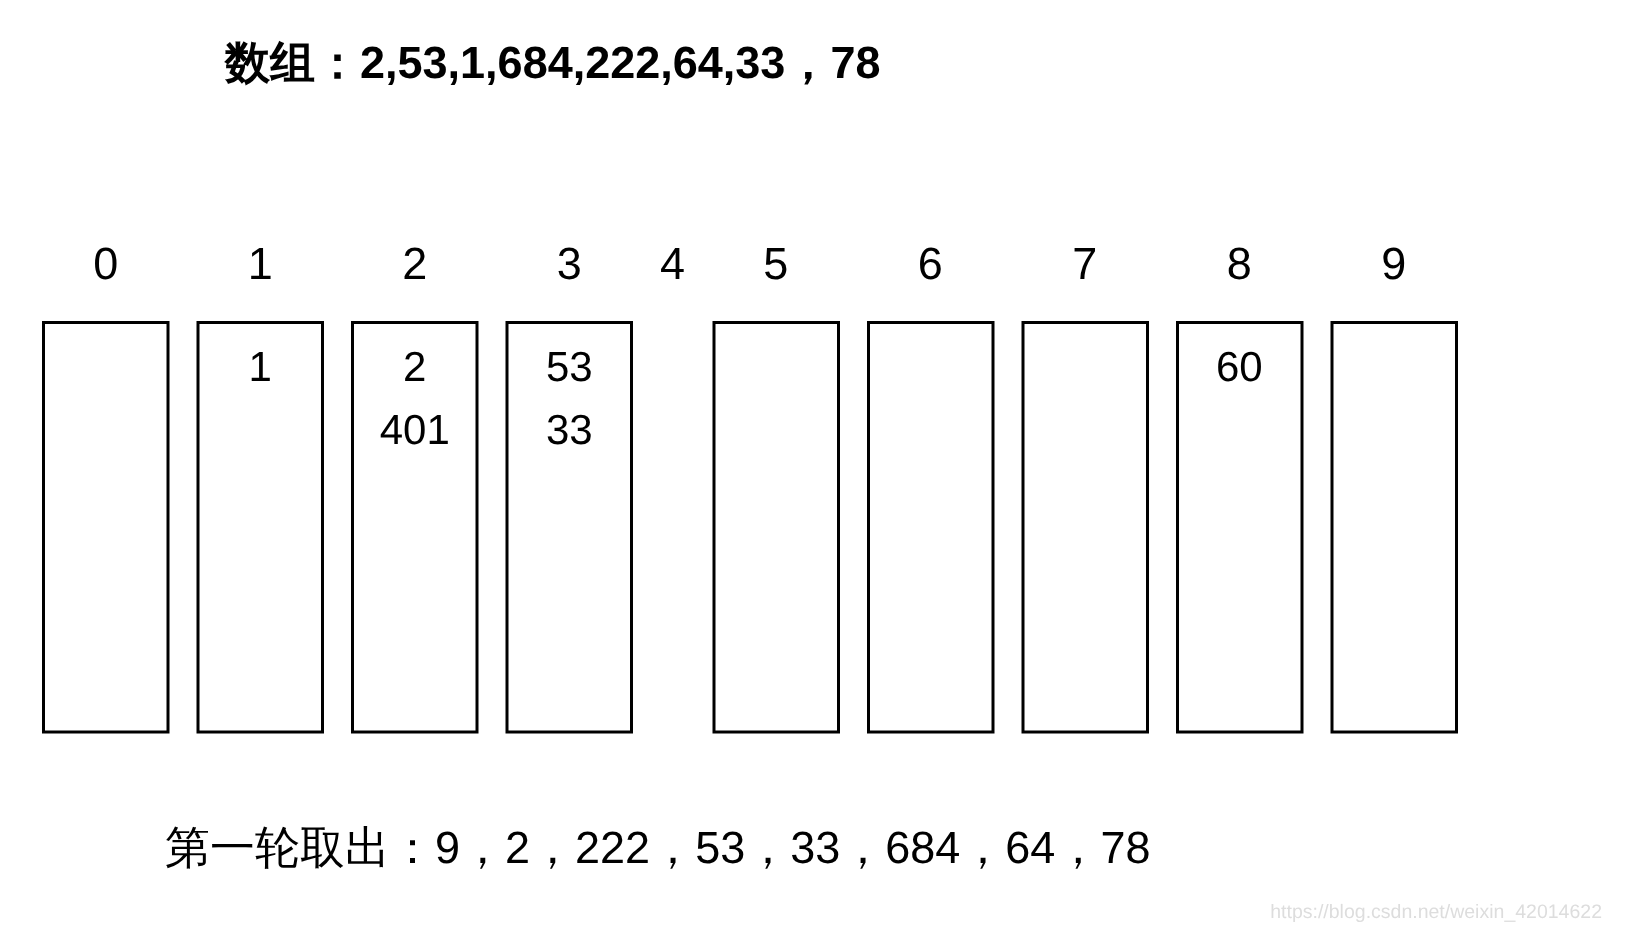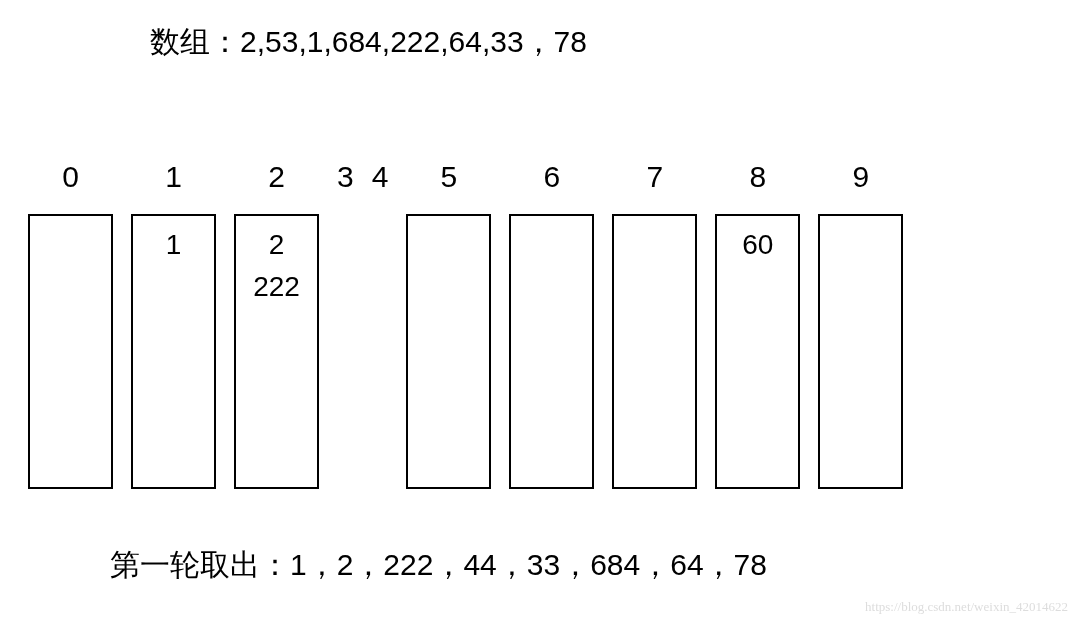--- a/index.html
+++ b/index.html
@@ -13,21 +13,21 @@
       background: #ffffff;
       font-family: "Microsoft YaHei", "SimSun", Arial, sans-serif;
       position: relative;
       color: #000000;
     }
     .array-label {
       position: absolute;
       top: 22px;
       left: 150px;
       font-size: 30px;
-      font-weight: 400;
+      font-weight: 700;
     }
     .buckets-container {
       position: absolute;
       top: 160px;
       left: 28px;
       display: flex;
       gap: 18px;
     }
     .bucket-wrapper {
       display: flex;
@@ -58,21 +58,21 @@
       top: 545px;
       left: 110px;
       font-size: 30px;
     }
     .watermark {
       position: absolute;
       bottom: 10px;
       right: 20px;
       font-size: 13px;
       color: #dddddd;
-      font-family: Liberation Serif, serif;
+      font-family: Liberation Sans, sans-serif;
     }
   </style>
 </head>
 <body>
 
 <div class="array-label">
   <span>数组：</span><span>2,53,1,684,222,64,33，78</span>
 </div>
 
 <div class="buckets-container">
@@ -83,25 +83,29 @@
     <div class="bucket-wrapper">
       <div class="bucket-index">1</div>
       <div class="bucket">
         <div class="bucket-value">1</div>
       </div>
     </div>
     <div class="bucket-wrapper">
       <div class="bucket-index">2</div>
       <div class="bucket">
         <div class="bucket-value">2</div>
-        <div class="bucket-value">222</div>
+        <div class="bucket-value">401</div>
       </div>
     </div>
     <div class="bucket-wrapper">
       <div class="bucket-index">3</div>
+      <div class="bucket">
+        <div class="bucket-value">53</div>
+        <div class="bucket-value">33</div>
+      </div>
     </div>
     <div class="bucket-wrapper">
       <div class="bucket-index">4</div>
     </div>
     <div class="bucket-wrapper">
       <div class="bucket-index">5</div>
       <div class="bucket"></div>
     </div>
     <div class="bucket-wrapper">
       <div class="bucket-index">6</div>
@@ -117,16 +121,16 @@
         <div class="bucket-value">60</div>
       </div>
     </div>
     <div class="bucket-wrapper">
       <div class="bucket-index">9</div>
       <div class="bucket"></div>
     </div>
   </div>
 
 <div class="result-label">
-  <span>第一轮取出：</span><span>1，2，222，44，33，684，64，78</span>
+  <span>第一轮取出：</span><span>9，2，222，53，33，684，64，78</span>
 </div>
 
 <div class="watermark">https://blog.csdn.net/weixin_42014622</div>
 
 </body></html>

